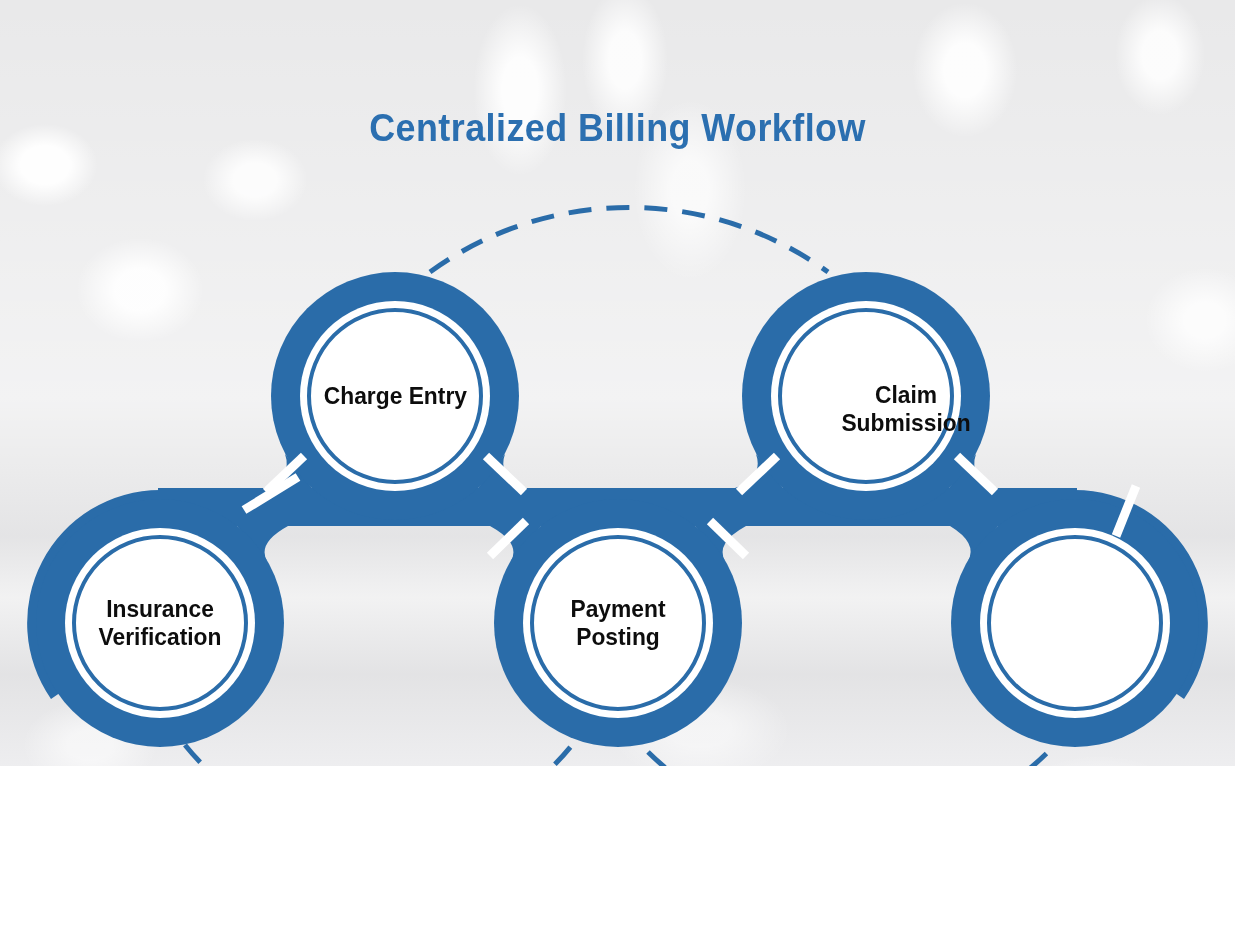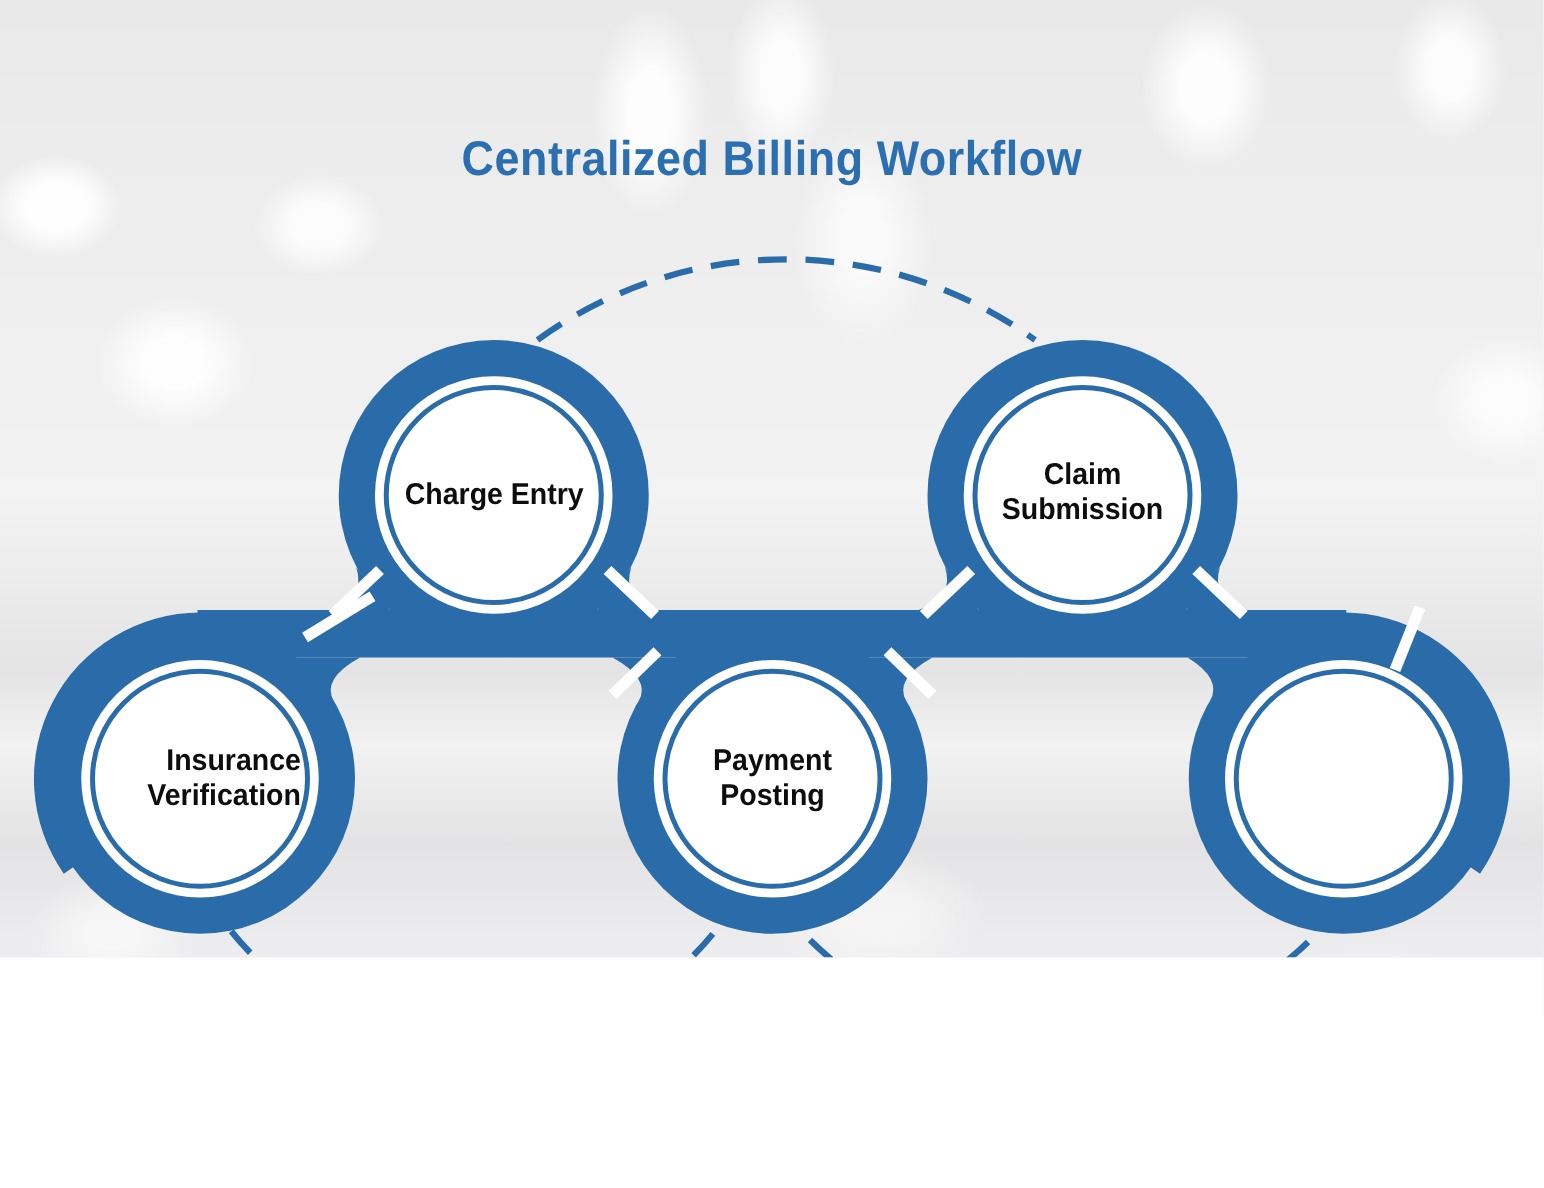--- a/index.html
+++ b/index.html
@@ -51,24 +51,24 @@
     text-align:center;
   }
   .node-label{
     display:block;
     max-width:170px;
     font-size:24px;
     font-weight:bold;
     line-height:1.18;
     transform:scaleX(.95);
   }
-  .n-insurance{left:35px;top:498px;text-align:right;}
+  .n-insurance{left:35px;top:498px;}
   .n-charge{left:270px;top:271px;}
   .n-payment{left:493px;top:498px;}
-  .n-claim{left:741px;top:269px;}
+  .n-claim{left:741px;top:284px;justify-content:flex-end;}
   .n-denial{left:950px;top:498px;}
 </style>
 </head>
 <body>
 
 <div class="stage" style="background-color: rgb(233, 233, 234);">
 
   <h1 class="title" id="diagram-title" style="color: rgb(43, 111, 176);">Centralized Billing Workflow</h1>
 
   <svg class="ribbon-svg" width="1235" height="950" viewBox="0 0 1235 950">

